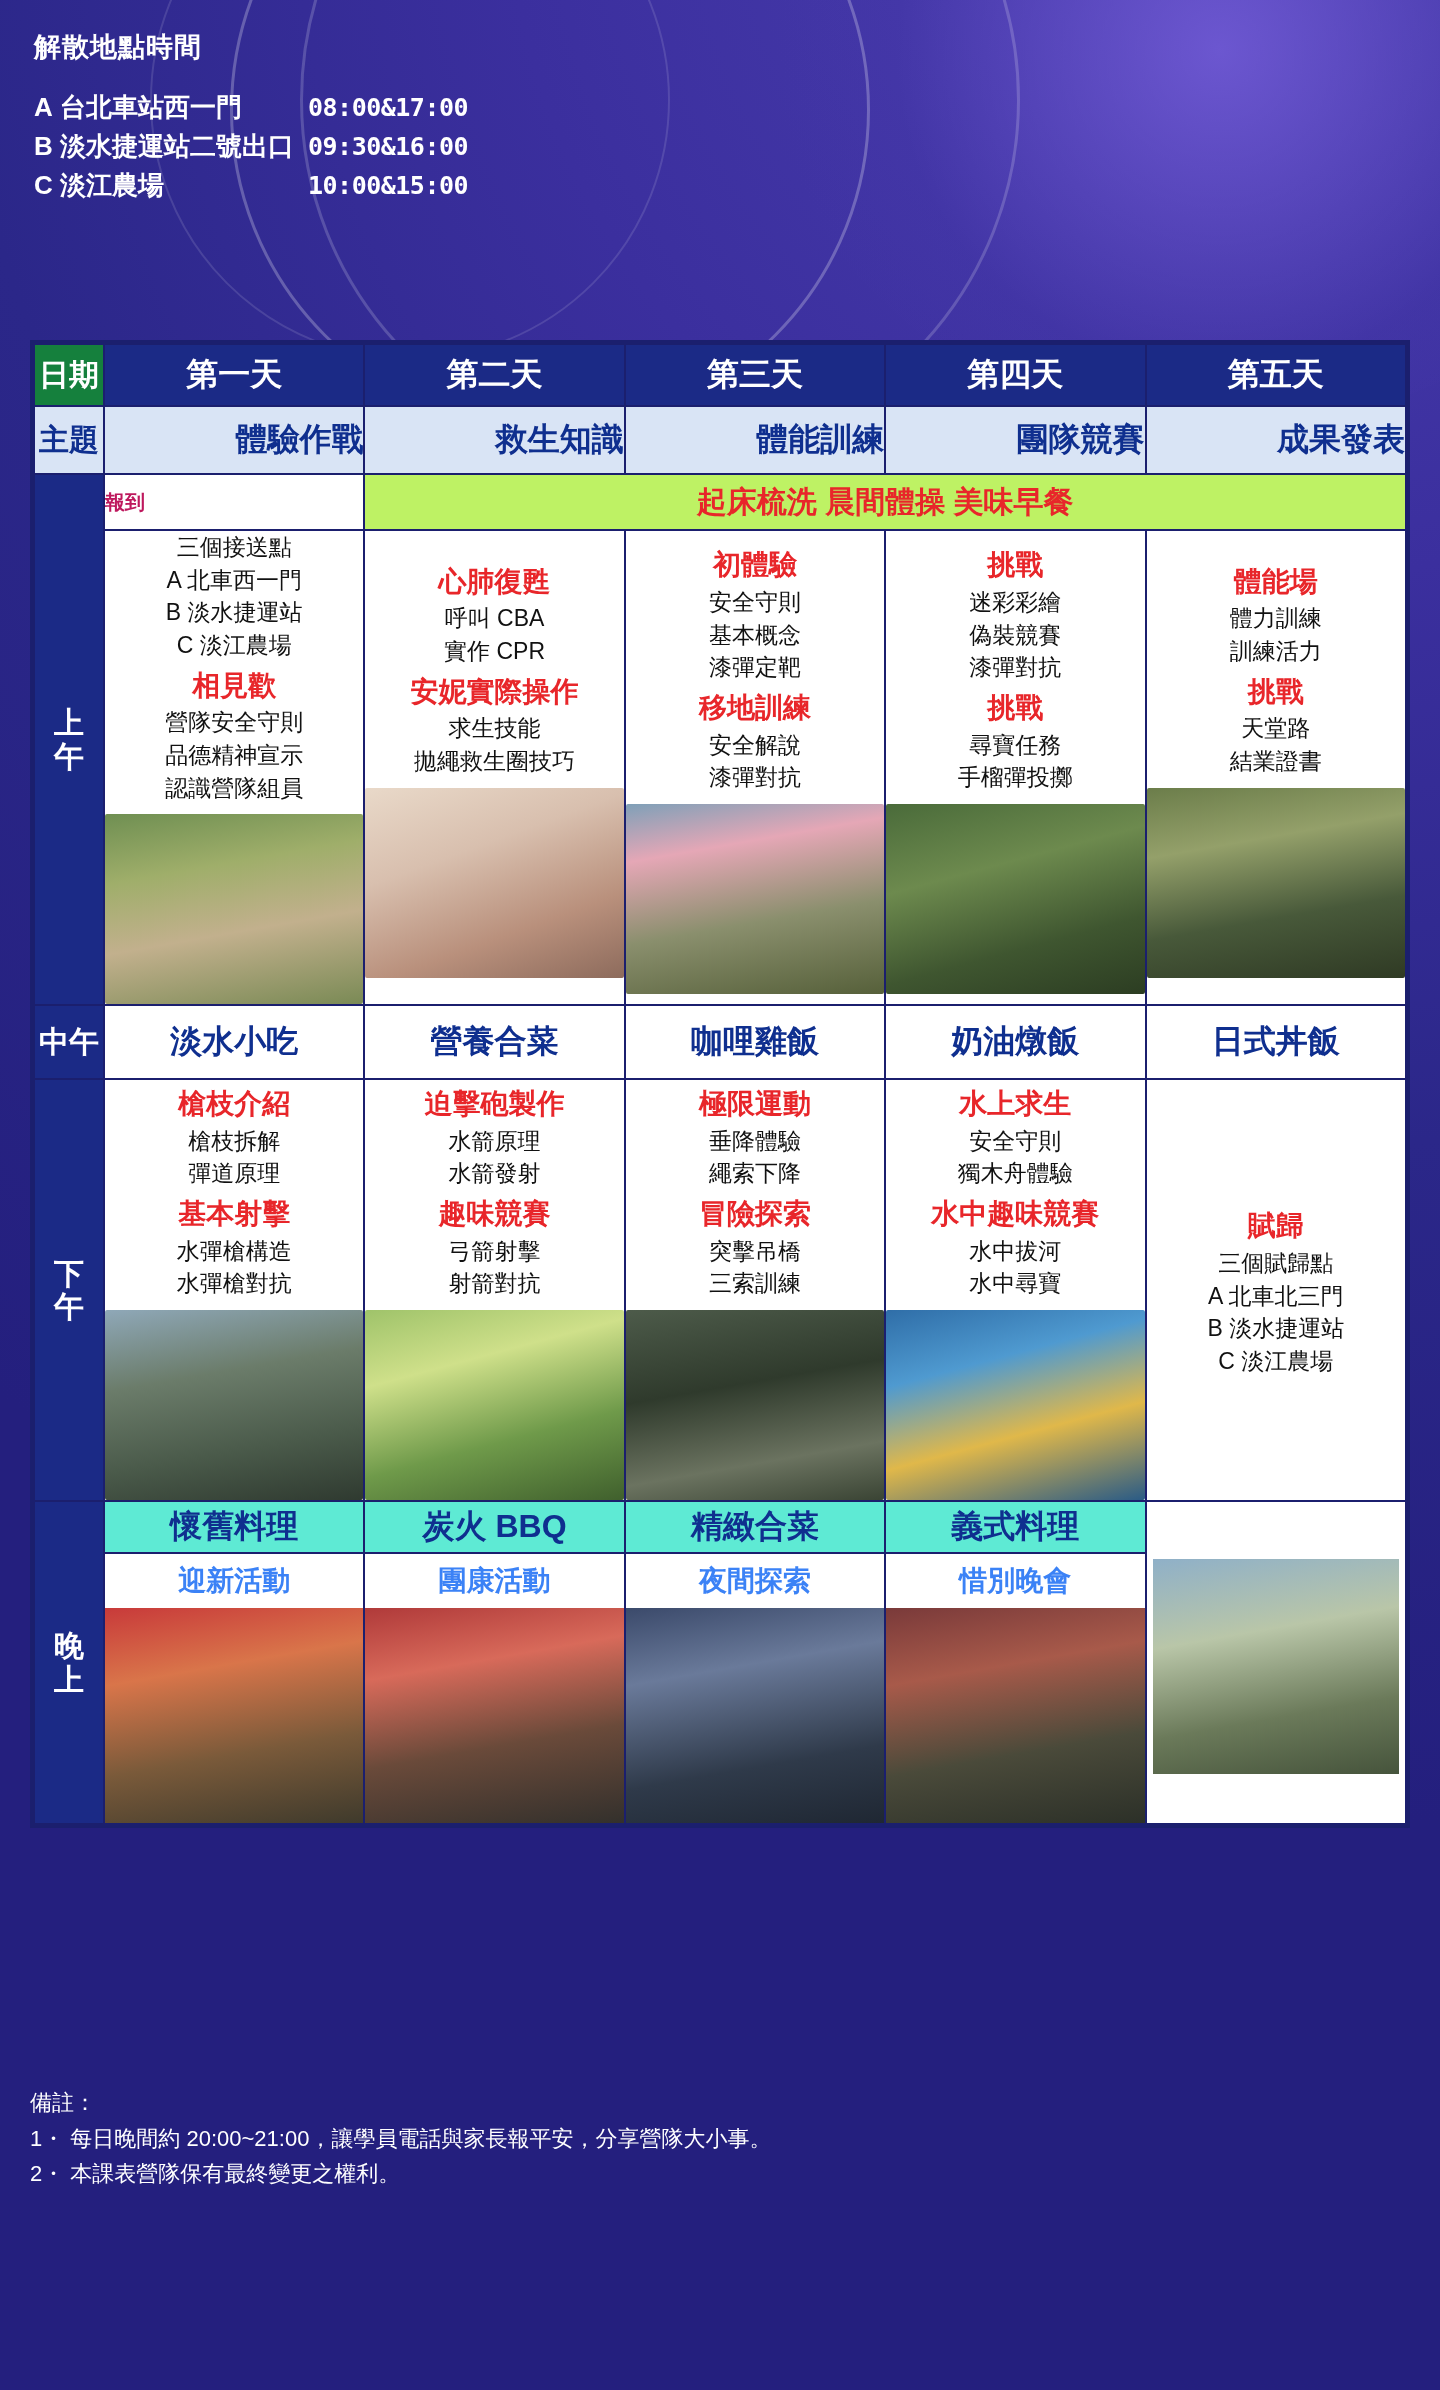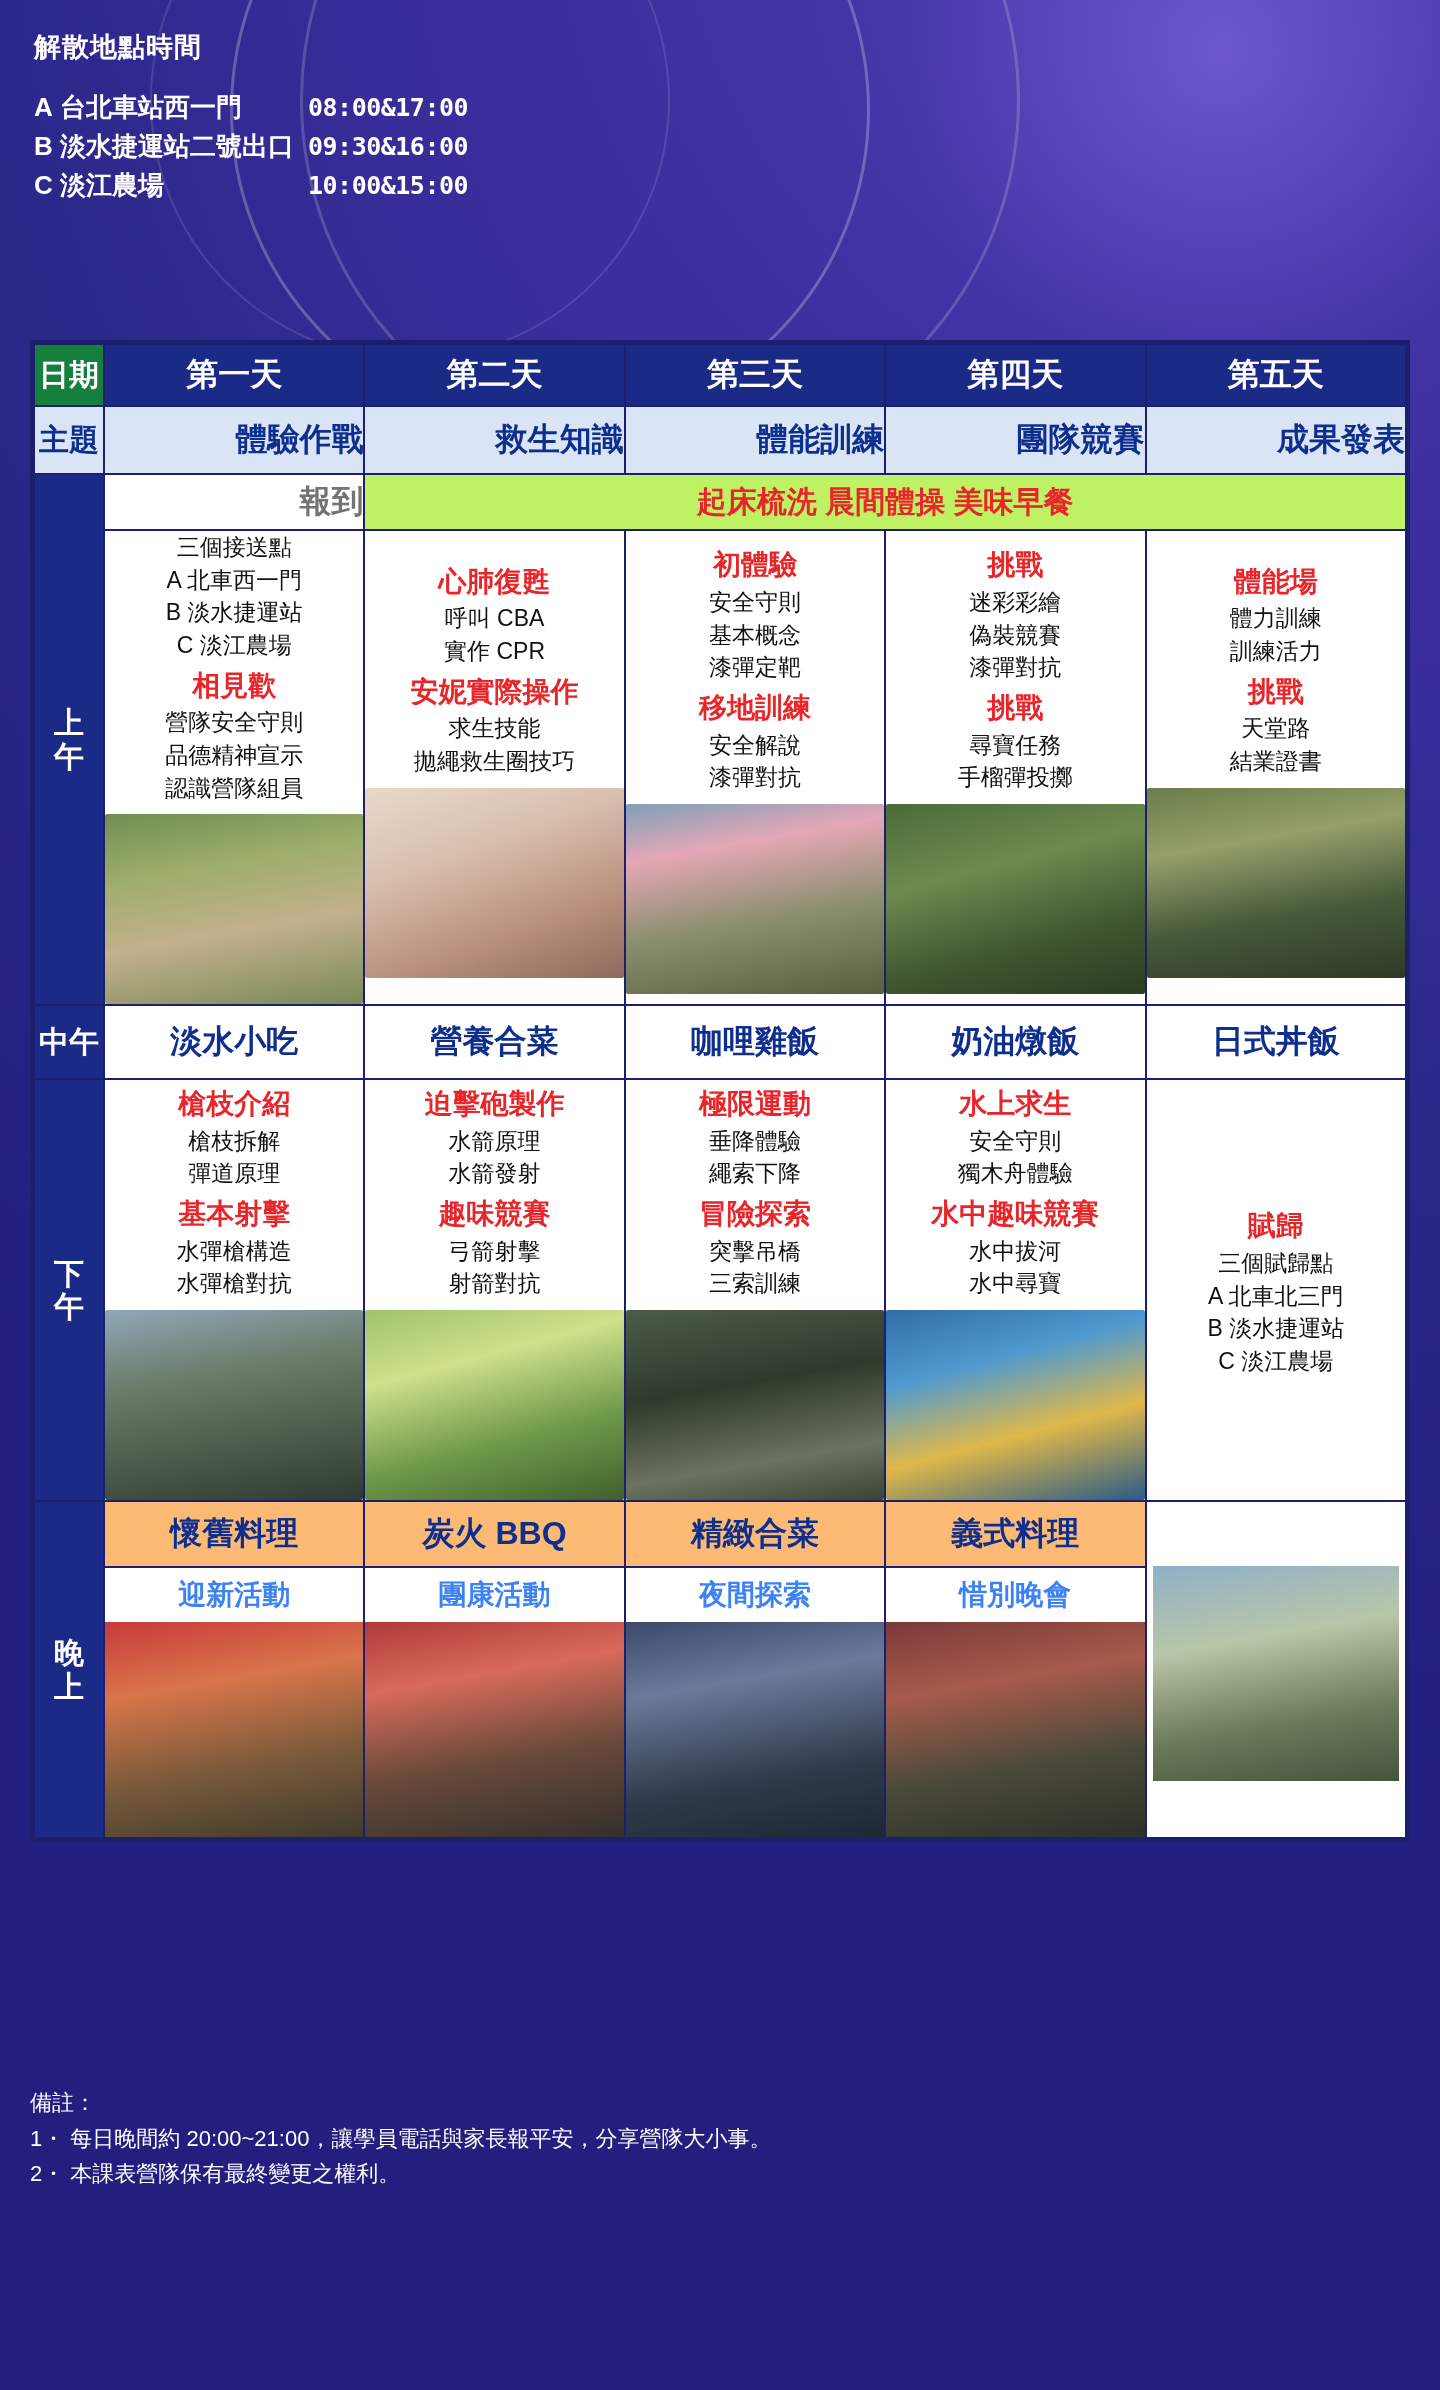--- a/index.html
+++ b/index.html
@@ -45,29 +45,29 @@
   table.sched td, table.sched th { border:2px solid #1b1f6e; padding:0; vertical-align:middle; }
   .col-label { width:70px; }
   .hdr-date { background:#15803d; color:#fff; font-size:30px; font-weight:bold; text-align:center; height:62px; }
   .hdr-day  { background:#1b2a86; color:#fff; font-size:32px; font-weight:bold; text-align:center; }
   .theme-cell { background:#d9e4f5; color:#0f2f8f; font-size:32px; font-weight:bold; text-align:right; height:68px; }
   .theme-label { background:#d9e4f5; color:#0f2f8f; font-size:30px; font-weight:bold; text-align:center; }
 
   .side { background:#1b2a86; color:#fff; font-size:30px; font-weight:bold; text-align:center; line-height:1.12; }
 
   .morning-banner { color:#e8262a; font-weight:bold; font-size:30px; text-align:center; height:56px; background:#bef264; }
-  .report-cell { color:#737373; font-weight:bold; font-size:32px; text-align:right; background:#fff; height:56px; }
+  .report-cell { color:#be185d; font-weight:bold; font-size:20px; text-align:left; background:#fff; height:56px; }
 
   .cellpad { padding:6px 6px 10px; background:#fff; text-align:center; }
   .blk-title { color:#e8262a; font-weight:bold; font-size:28px; line-height:1.45; margin-top:4px; }
   .blk-items { color:#111; font-size:23px; line-height:1.42; }
   .photo { width:100%; height:190px; margin-top:10px; border-radius:2px; background-size:cover; }
 
   .lunch-cell { background:#fff; color:#0f2f8f; font-size:32px; font-weight:bold; text-align:center; height:74px; }
-  .dinner-cell { background:#fdba74; color:#0f2f8f; font-size:32px; font-weight:bold; text-align:center; height:66px; }
+  .dinner-cell { background:#5eead4; color:#0f2f8f; font-size:32px; font-weight:bold; text-align:center; height:52px; }
   .night-act { color:#3b82f6; font-weight:bold; font-size:28px; text-align:center; padding-top:8px; background:#fff; }
   .night-photo { width:100%; height:215px; margin-top:8px; }
 
   .empty { background:#fff; }
 
   .notes { position:absolute; left:30px; top:2085px; width:1380px; color:#fff; font-size:22px; line-height:1.62; z-index:6; }
   .notes .n-title { font-size:22px; }
 
   
   .ph1 { background:linear-gradient(170deg,#6f8f52 0%, #9fae6a 30%, #c2b08d 60%, #7a8a55 100%); }

